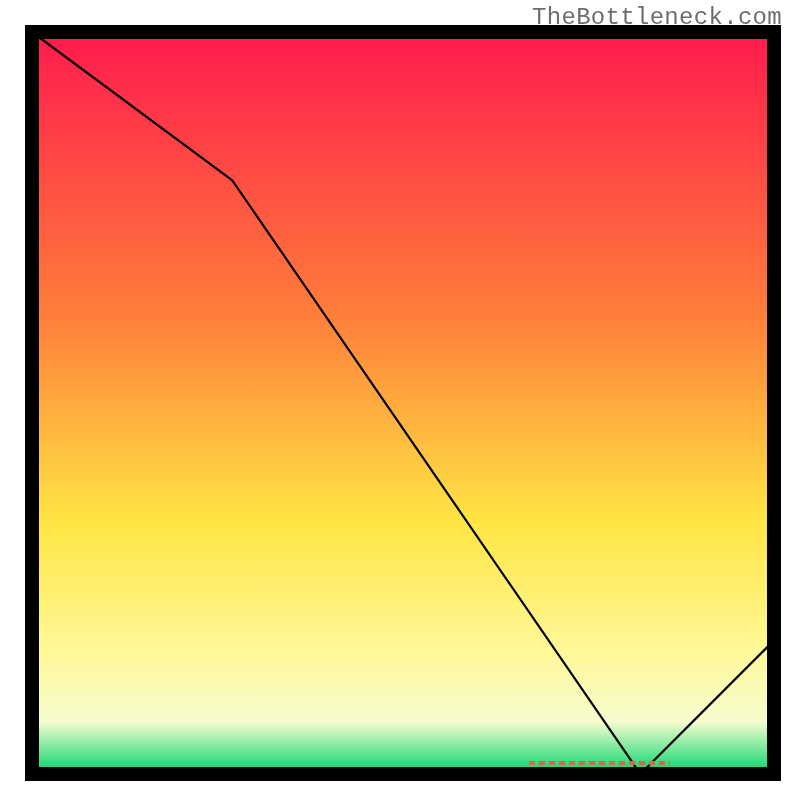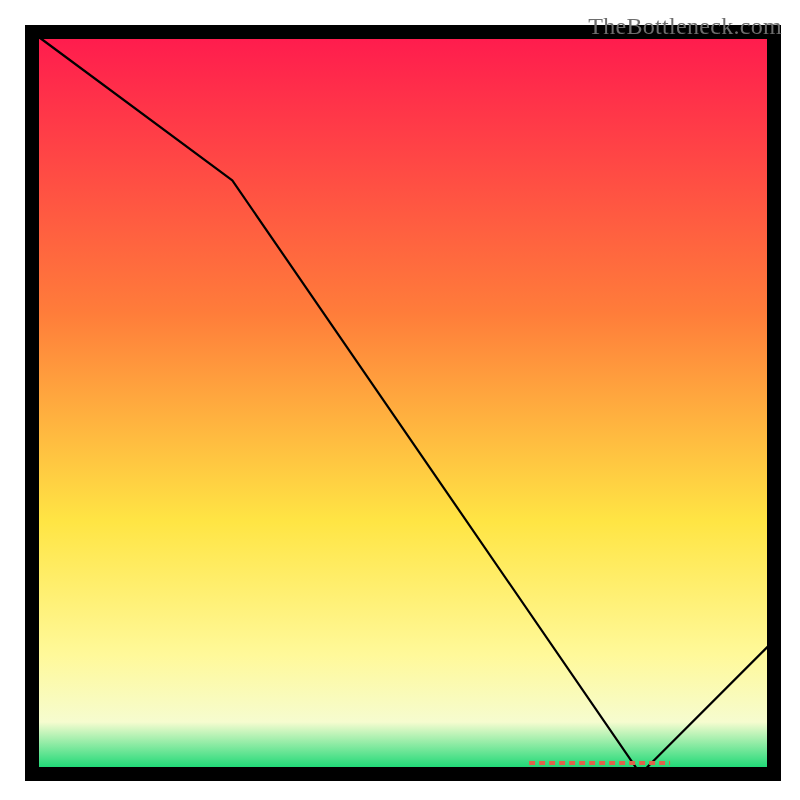--- a/index.html
+++ b/index.html
@@ -13,26 +13,25 @@
   .stage {
     position: relative;
     width: 800px;
     height: 800px;
     background: #ffffff;
   }
   .watermark {
     position: absolute;
     top: 4px;
     right: 18px;
-    font-family: Liberation Serif, serif;
+    font-family: Liberation Mono, monospace;
     font-size: 24px;
     font-weight: 500;
     color: #6d6d6d;
     letter-spacing: 0.3px;
-    margin-top: 9px;
   }
   svg {
     position: absolute;
     top: 0;
     left: 0;
   }
 </style>
 </head>
 <body>
 <div class="stage">

